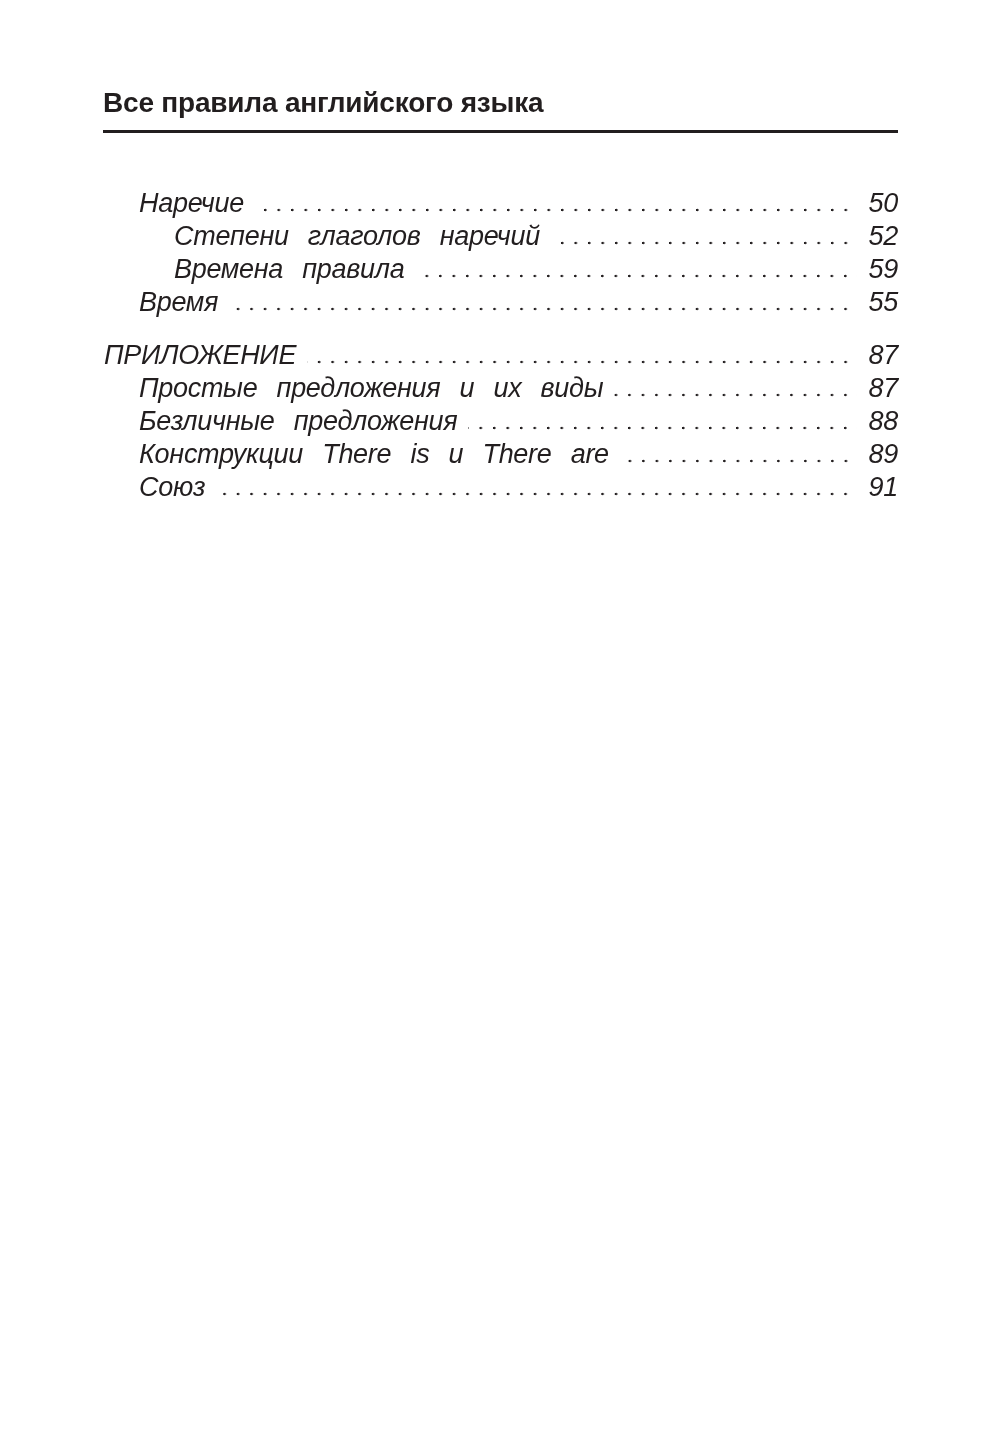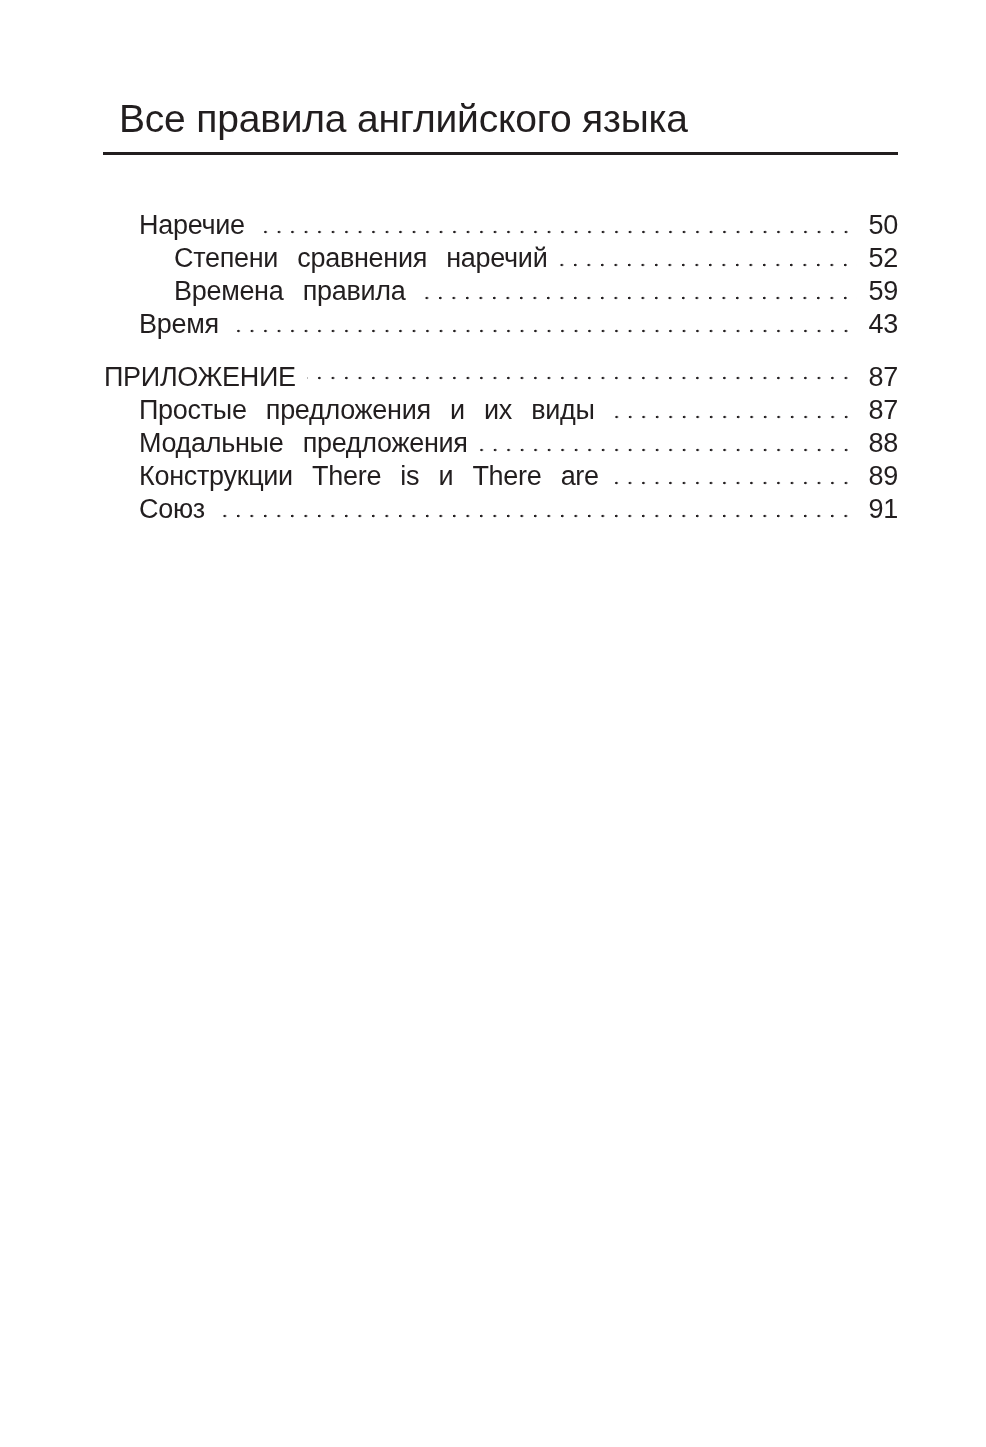--- a/index.html
+++ b/index.html
@@ -14,45 +14,45 @@
     width: 986px; height: 1447px;
     background: #ffffff;
     overflow: hidden;
   }
   .content {
     position: absolute;
     left: 103px; top: 86px;
     width: 795px;
   }
   .book-title {
-    font-size: 39px;
-    font-weight: normal;
+    font-size: 28px;
+    font-weight: bold;
     line-height: 34px;
     letter-spacing: -0.2px;
-    margin: 16px;
+    margin: 0;
     white-space: nowrap;
   }
   .header-rule {
     height: 3px;
     background: #221e1f;
     border: 0;
     margin: 10px 0 0 0;
   }
-  .toc { margin-top: 54px; }
+  .toc { margin-top: 54px; font-style: italic; }
   .toc-row {
     display: flex;
     align-items: baseline;
     font-size: 27px;
     line-height: 33px;
     letter-spacing: -0.3px;
   }
   .toc-row.level-0 { padding-left: 1px; }
   .toc-row.level-1 { padding-left: 36px; }
   .toc-row.level-2 { padding-left: 71px; }
-  .toc-row.gap-before { margin-top: 20px; align-items: center; }
+  .toc-row.gap-before { margin-top: 20px; }
   .toc-label {
     white-space: nowrap;
     word-spacing: 12px;
   }
   .toc-leader {
     flex: 1 1 auto;
     height: 4px;
     margin: 0 7px 0 11px;
     background-image: radial-gradient(circle at 2px 2px, #242021 1.35px, transparent 1.6px);
     background-size: 13.5px 4px;
@@ -72,46 +72,46 @@
   <div class="content">
     <div class="book-title">Все правила английского языка</div>
     <div class="header-rule"></div>
     <div class="toc" id="toc">
         <div class="toc-row level-1">
     <span class="toc-label">Наречие</span>
     <span class="toc-leader"></span>
     <span class="toc-page">50</span>
   </div>
         <div class="toc-row level-2">
-    <span class="toc-label">Степени сравнения наречий</span>
+    <span class="toc-label">Степени глаголов наречий</span>
     <span class="toc-leader"></span>
     <span class="toc-page">52</span>
   </div>
         <div class="toc-row level-2">
     <span class="toc-label">Времена правила</span>
     <span class="toc-leader"></span>
     <span class="toc-page">59</span>
   </div>
         <div class="toc-row level-1">
     <span class="toc-label">Время</span>
     <span class="toc-leader"></span>
-    <span class="toc-page">43</span>
+    <span class="toc-page">55</span>
   </div>
         <div class="toc-row level-0 gap-before">
     <span class="toc-label">ПРИЛОЖЕНИЕ</span>
     <span class="toc-leader"></span>
     <span class="toc-page">87</span>
   </div>
         <div class="toc-row level-1">
     <span class="toc-label">Простые предложения и их виды</span>
     <span class="toc-leader"></span>
     <span class="toc-page">87</span>
   </div>
         <div class="toc-row level-1">
-    <span class="toc-label">Модальные предложения</span>
+    <span class="toc-label">Безличные предложения</span>
     <span class="toc-leader"></span>
     <span class="toc-page">88</span>
   </div>
         <div class="toc-row level-1">
     <span class="toc-label">Конструкции There is и There are</span>
     <span class="toc-leader"></span>
     <span class="toc-page">89</span>
   </div>
         <div class="toc-row level-1">
     <span class="toc-label">Союз</span>

